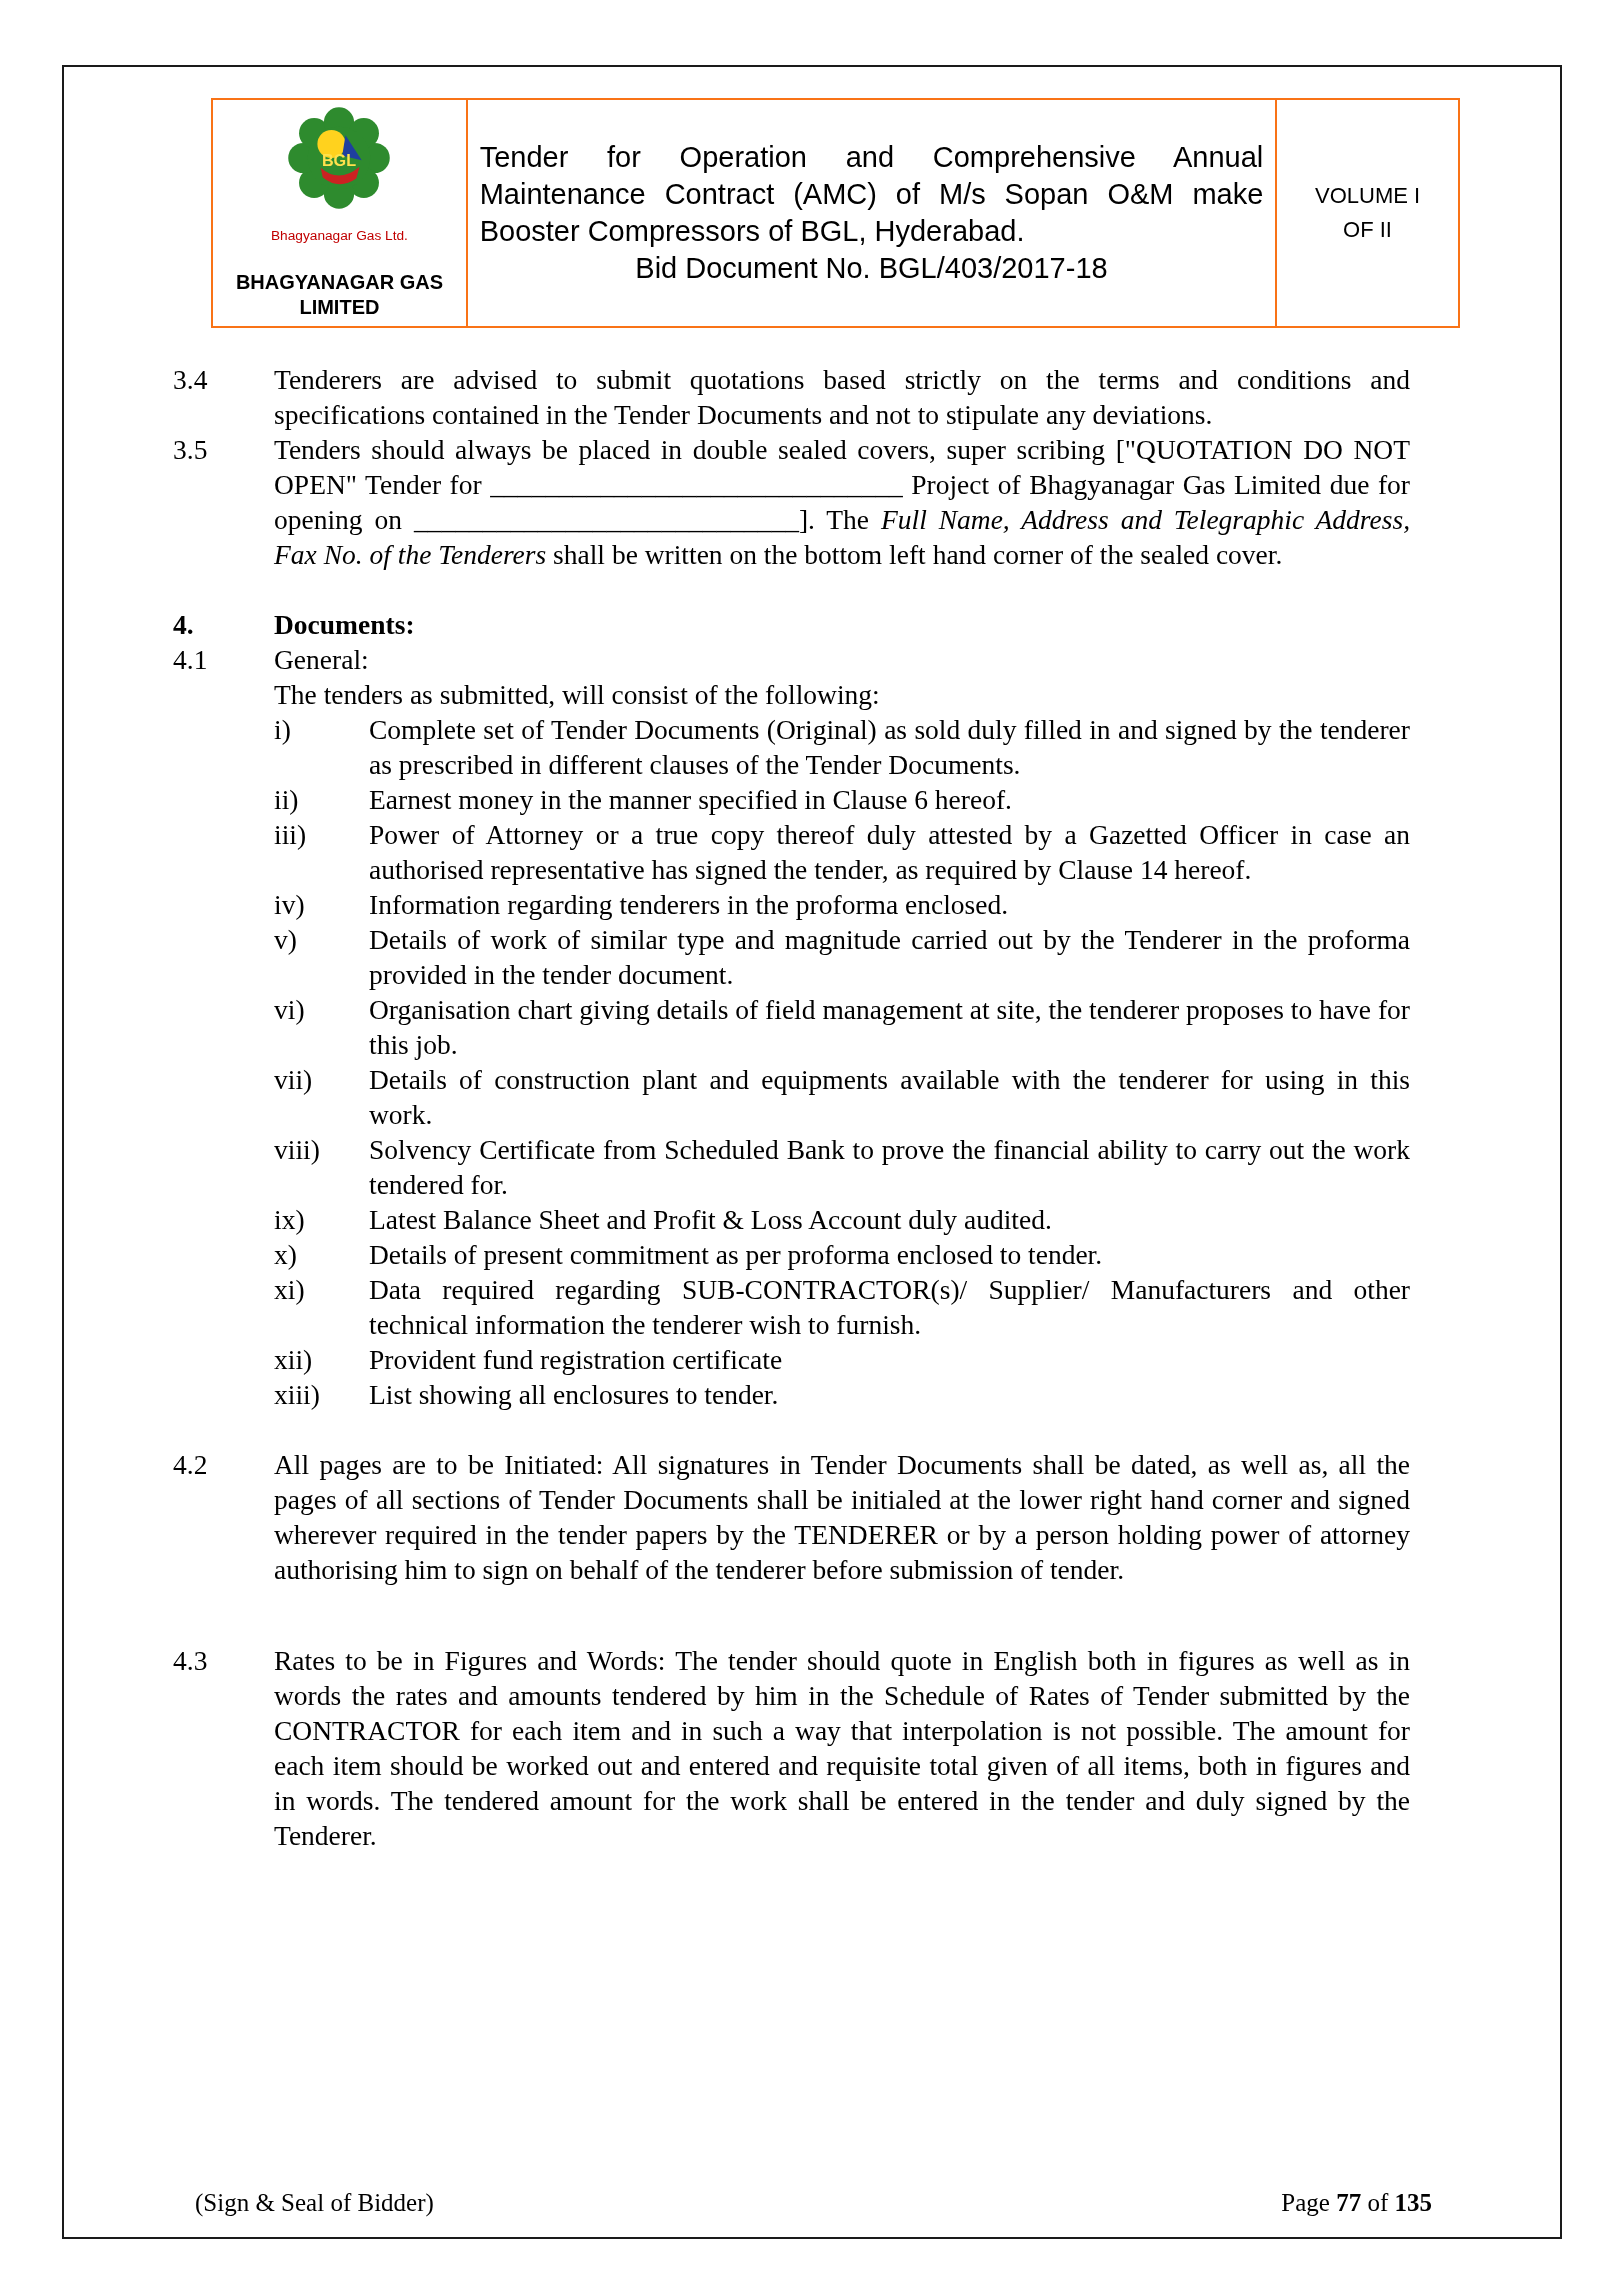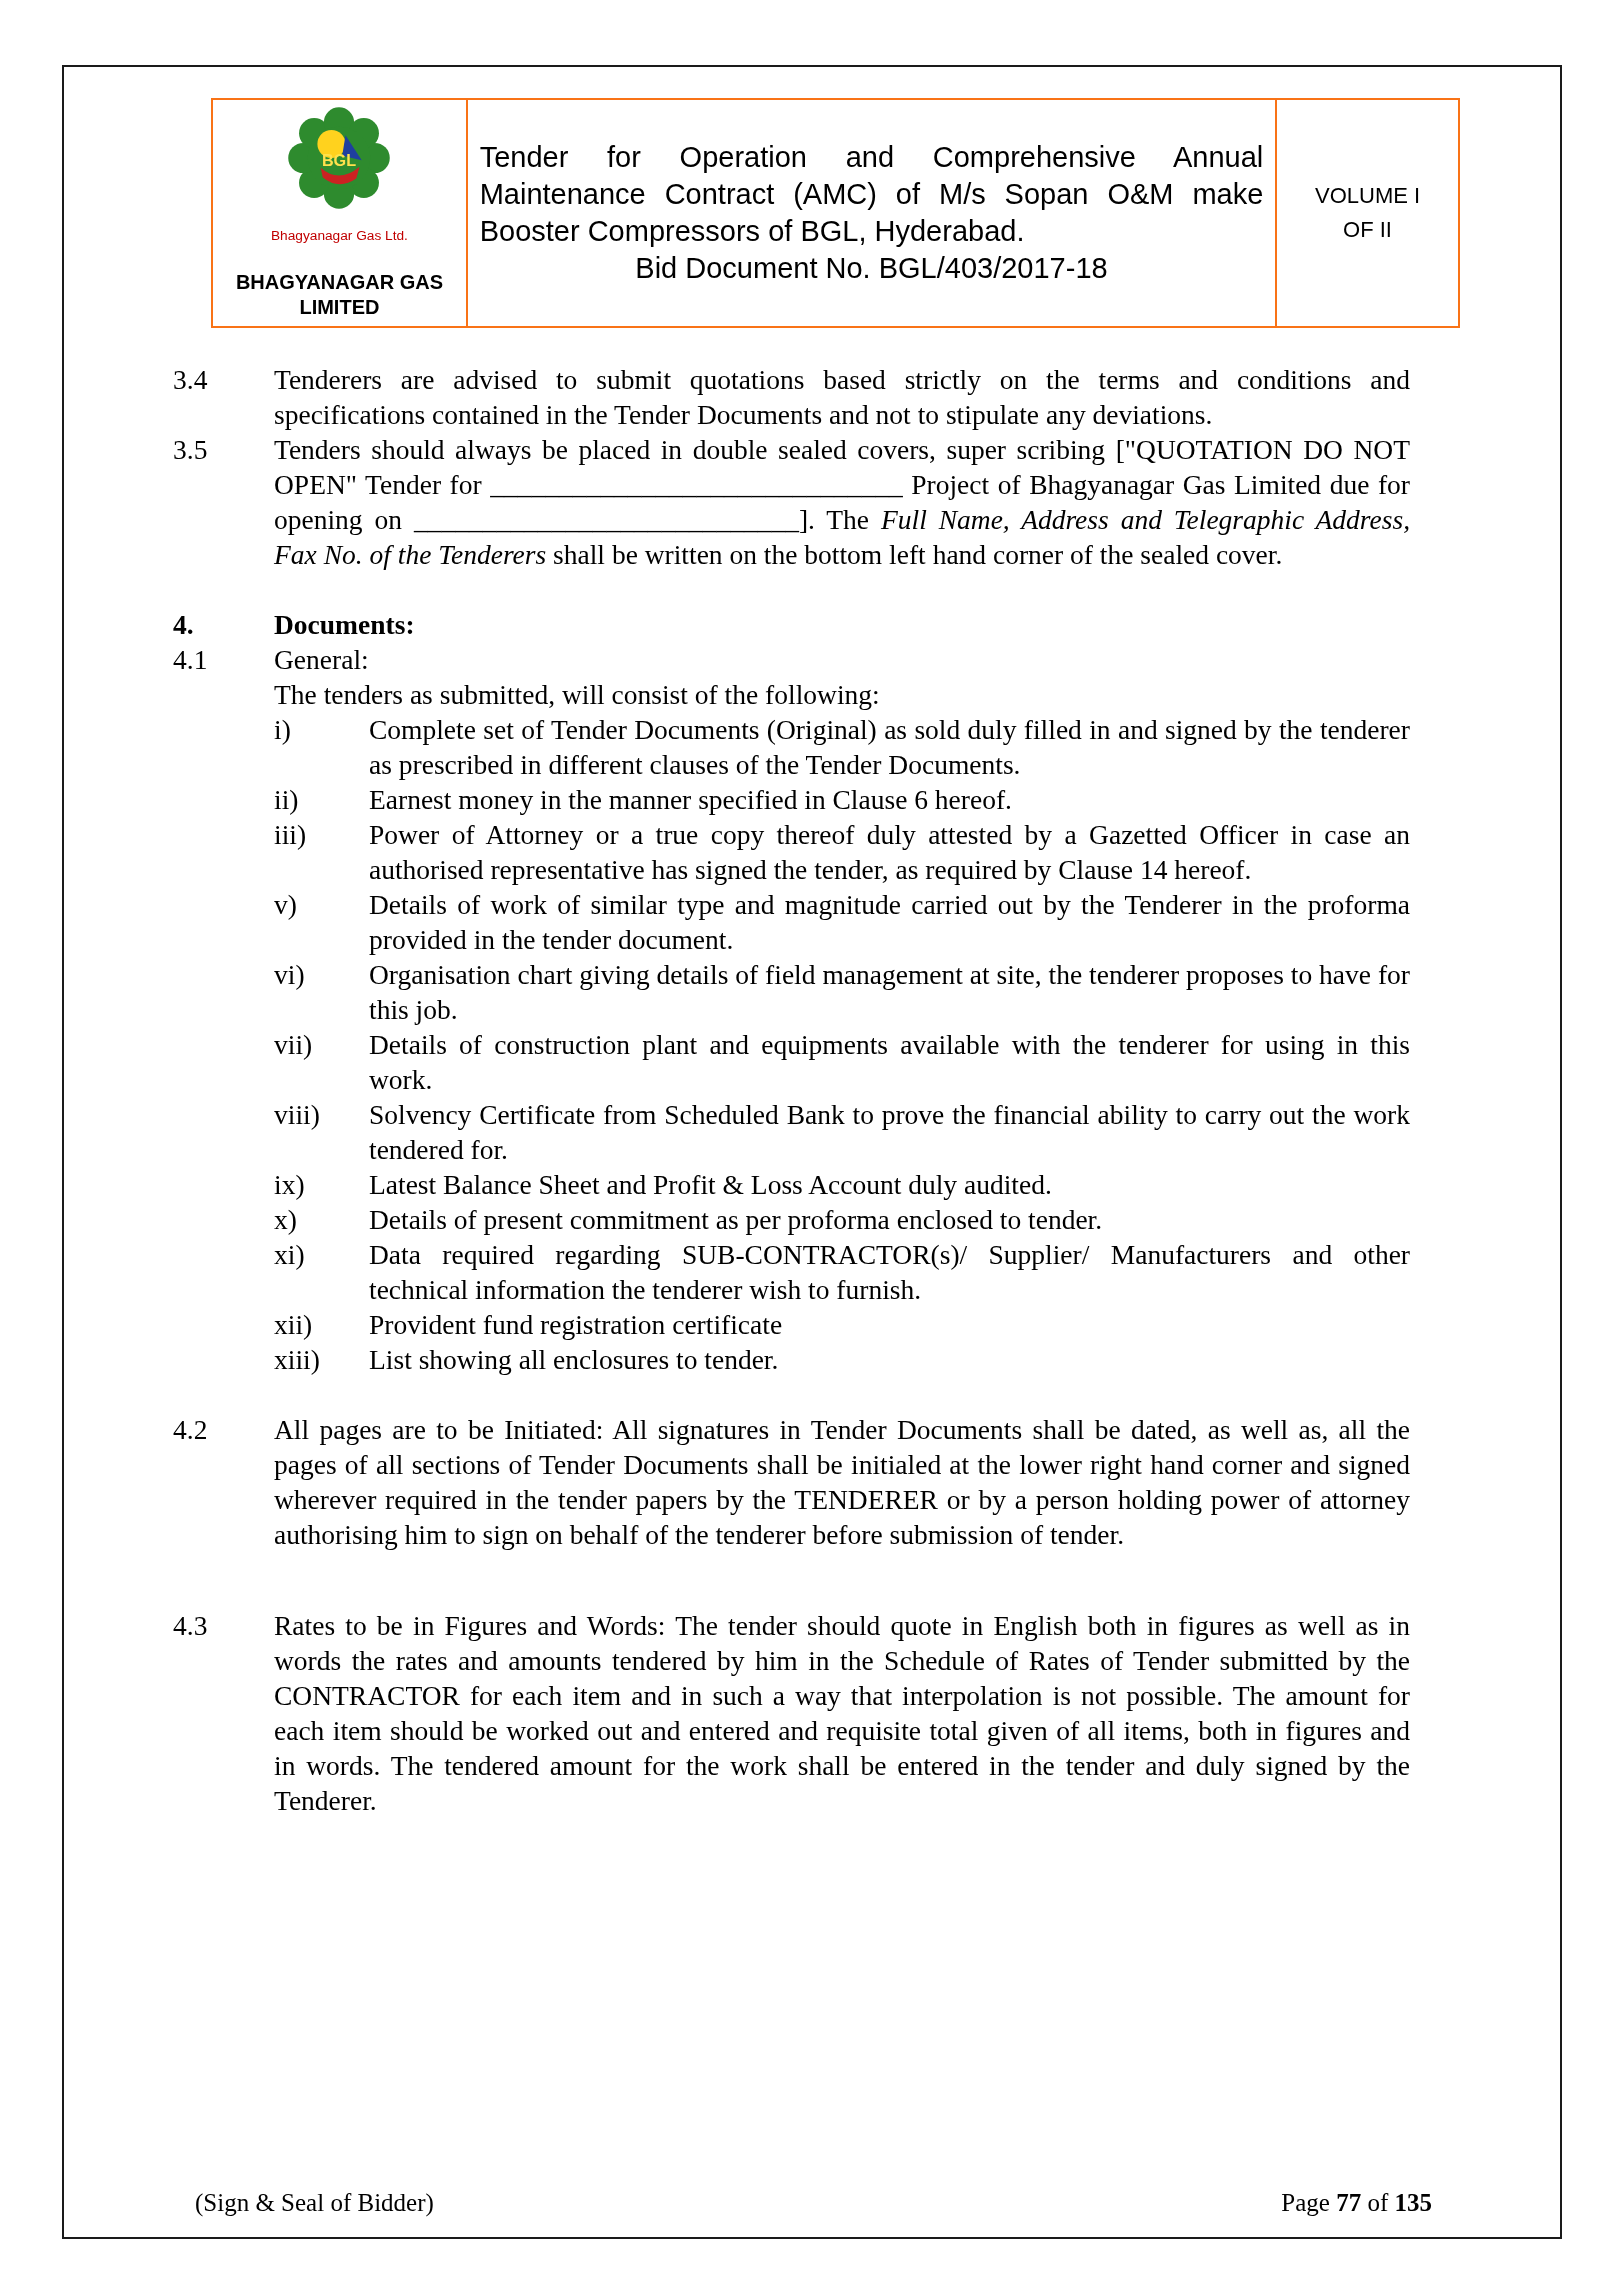--- a/index.html
+++ b/index.html
@@ -132,20 +132,24 @@
       </div>
       <div class="litem">
         <div class="roman">ii)</div>
         <div class="ltext">Earnest money in the manner specified in Clause 6 hereof.</div>
       </div>
       <div class="litem">
         <div class="roman">iii)</div>
         <div class="ltext">Power of Attorney or a true copy thereof duly attested by a Gazetted Officer in case an authorised representative has signed the tender, as required by Clause 14 hereof.</div>
       </div>
       <div class="litem">
+        <div class="roman">iv)</div>
+        <div class="ltext">Information regarding tenderers in the proforma enclosed.</div>
+      </div>
+      <div class="litem">
         <div class="roman">v)</div>
         <div class="ltext">Details of work of similar type and magnitude carried out by the Tenderer in the proforma provided in the tender document.</div>
       </div>
       <div class="litem">
         <div class="roman">vi)</div>
         <div class="ltext">Organisation chart giving details of field management at site, the tenderer proposes to have for this job.</div>
       </div>
       <div class="litem">
         <div class="roman">vii)</div>
         <div class="ltext">Details of construction plant and equipments available with the tenderer for using in this work.</div>

